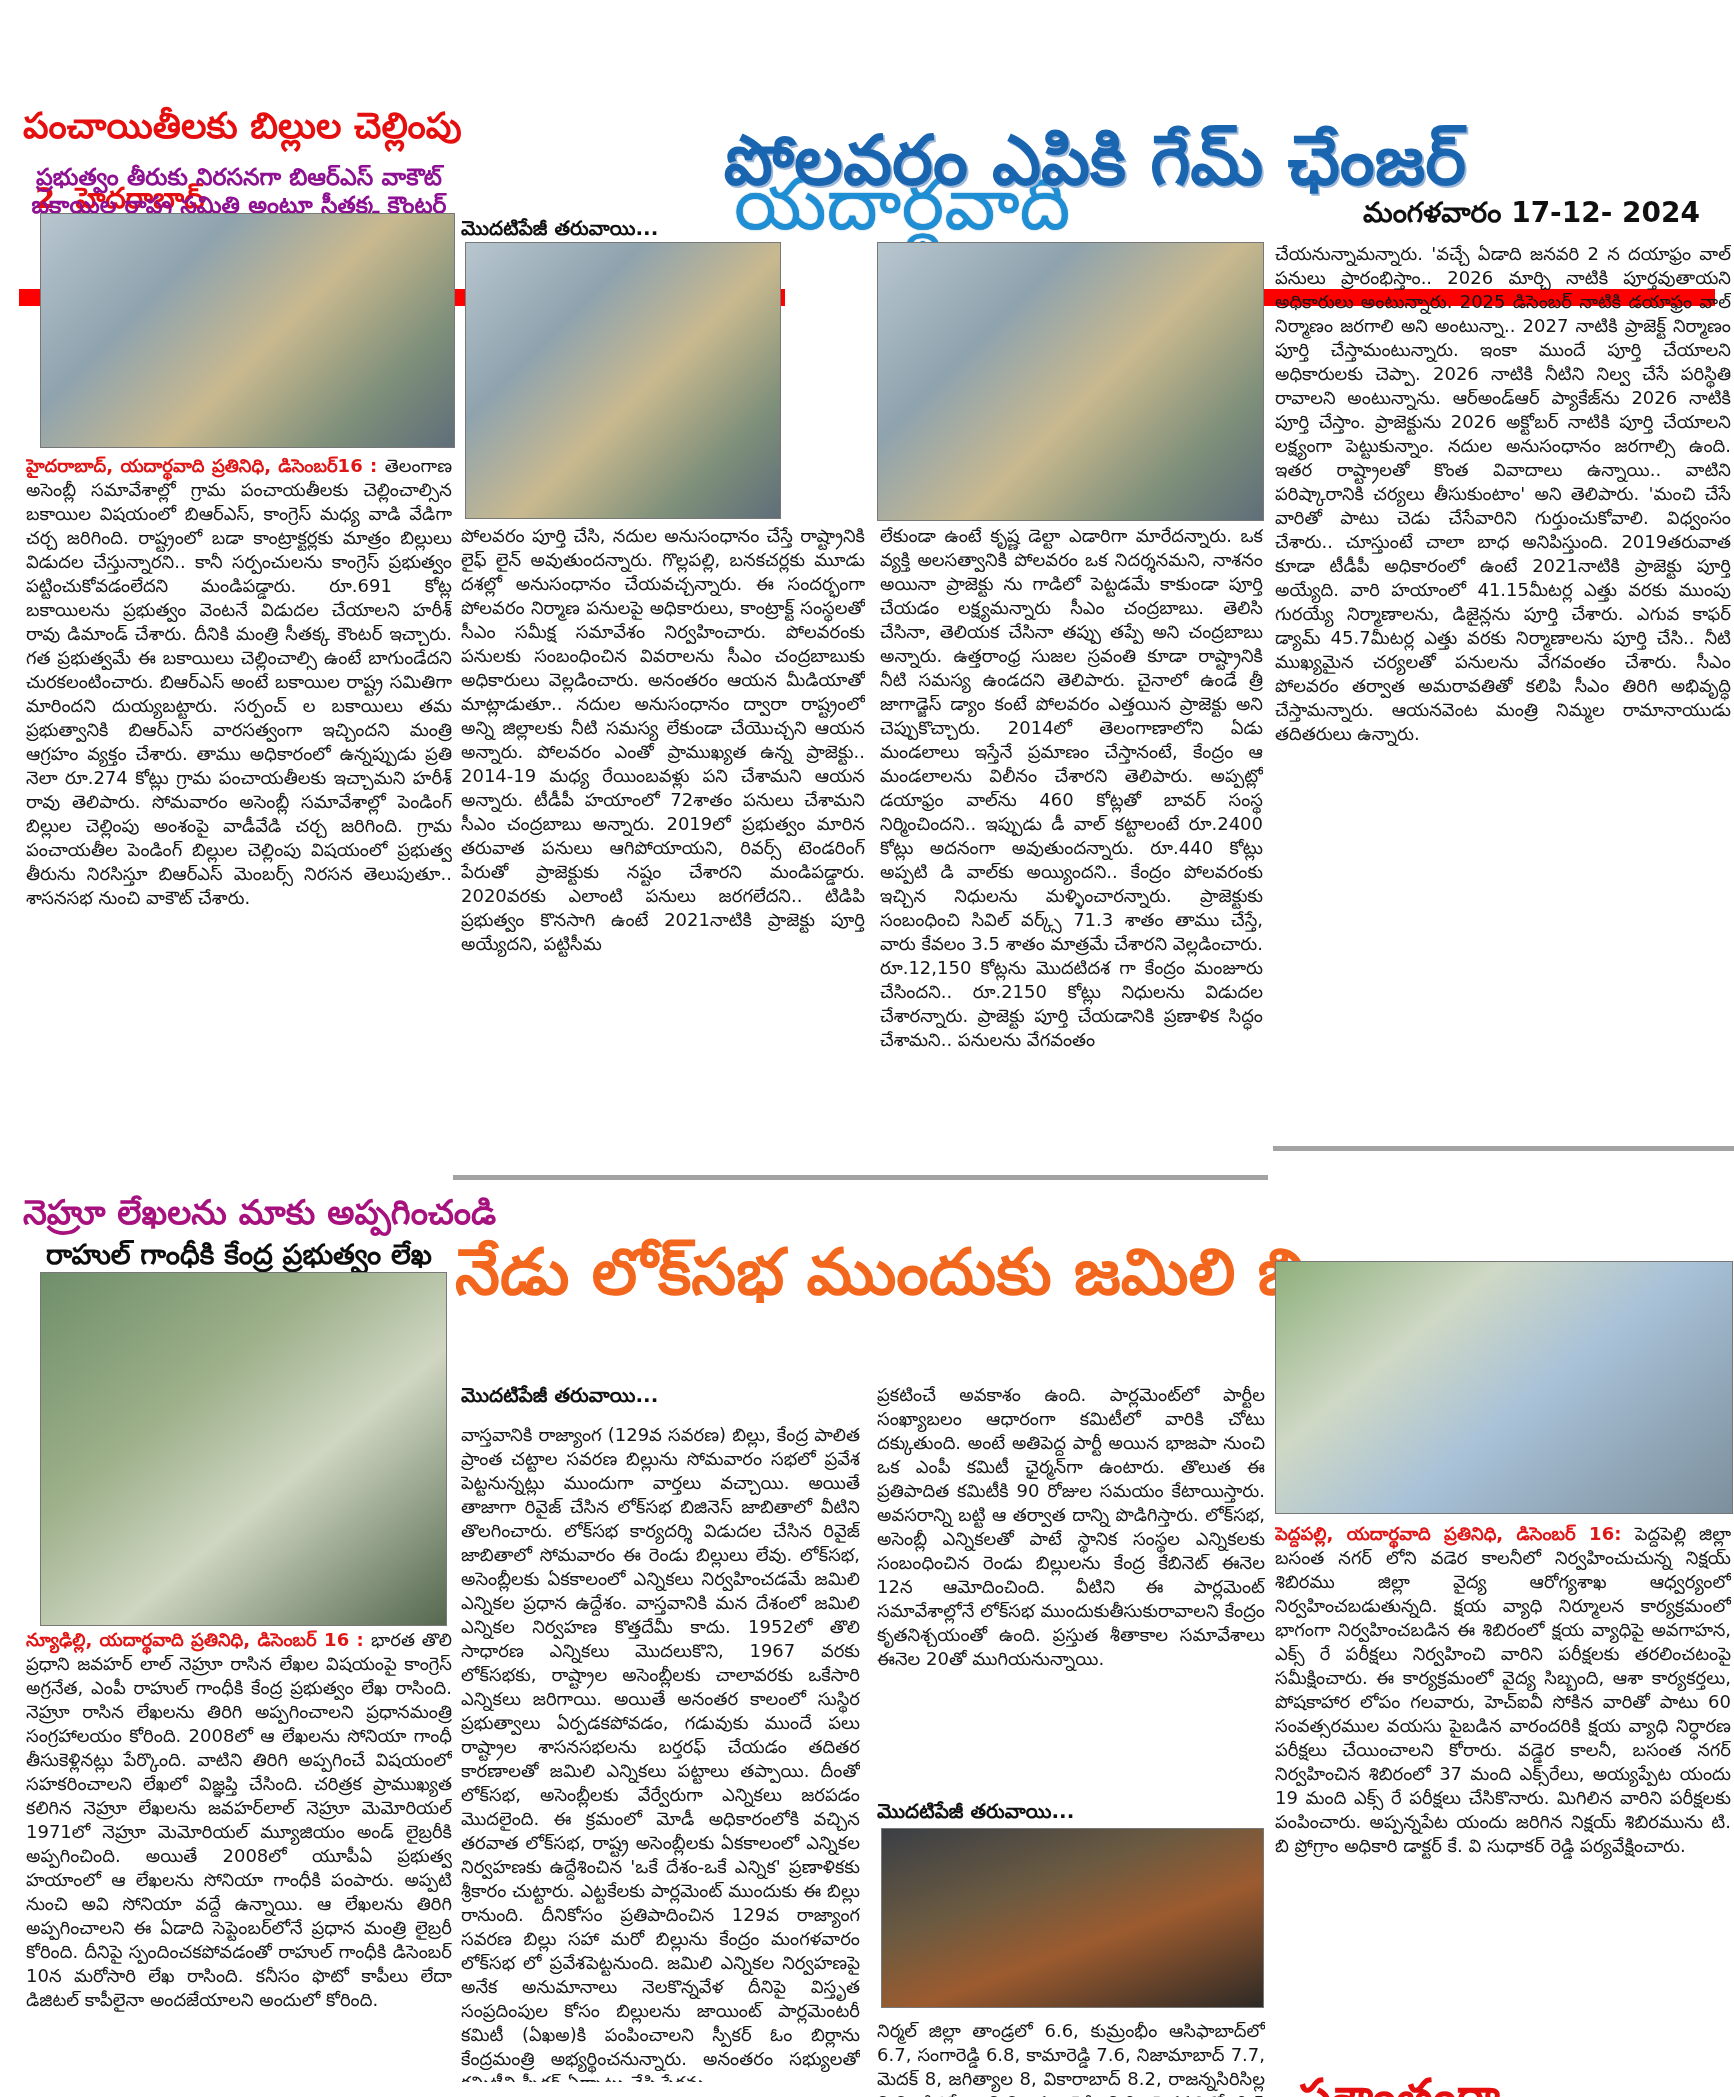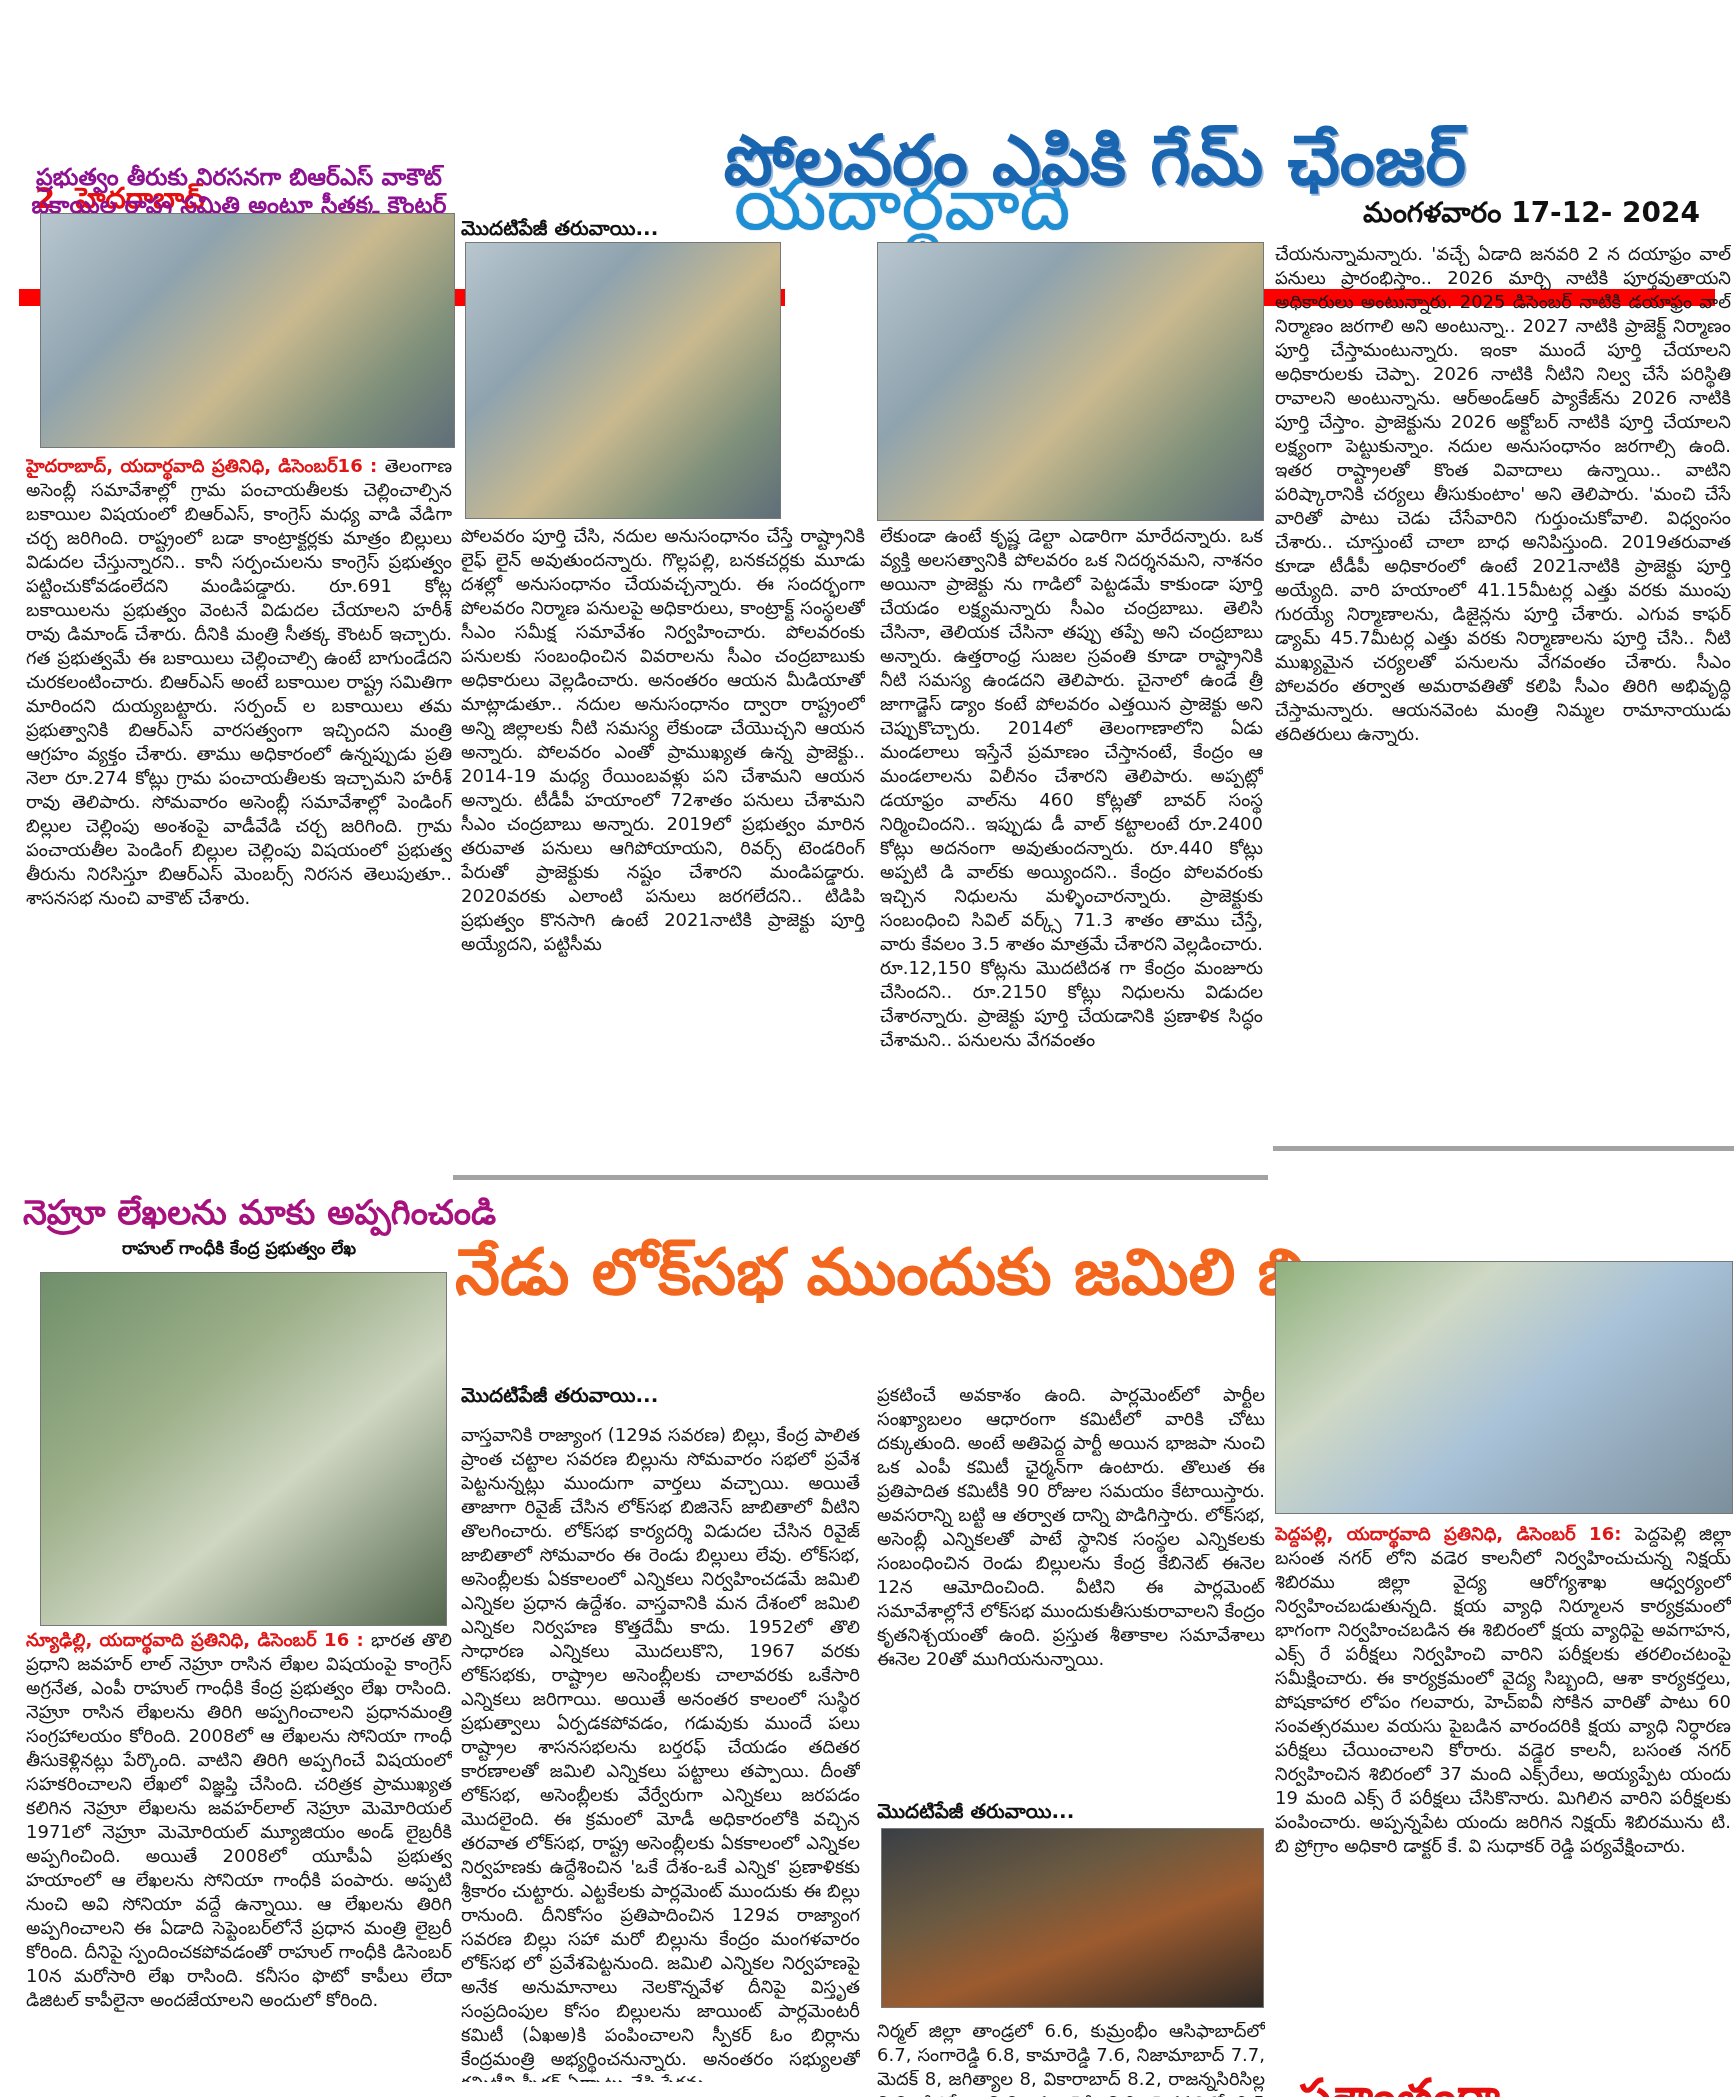--- a/index.html
+++ b/index.html
@@ -39,29 +39,30 @@
   </div>
 
   <div class="abs center" style="left:734px; top:162px; width:277px; font-size:72px; font-weight:normal; color:#1e8fd5; text-shadow:0 0 1.3px #0a5c96;">యదార్థవాది</div>
   <div class="abs center" style="left:864px; top:265px; width:143px; font-size:14px; color:#111; font-style:italic;">తెలుగు దినపత్రిక</div>
 
   <div class="abs nowrap" style="right:34px; top:196px; font-size:28px; font-weight:bold; color:#101010;">మంగళవారం 17-12- 2024</div>
 
   <div class="abs redbar" style="left:19px; top:289px; width:766px; height:17px;"></div>
   <div class="abs redbar" style="left:993px; top:289px; width:722px; height:17px;"></div>
 
+  <div class="abs hl hl-red center nowrap" style="left:23px; top:105px; width:432px; font-size:36px;">పంచాయితీలకు బిల్లుల చెల్లింపు</div>
   <div class="abs hl hl-purple center nowrap" style="left:23px; top:163px; width:432px; font-size:23.5px;">ప్రభుత్వం తీరుకు నిరసనగా బిఆర్ఎస్ వాకౌట్</div>
   <div class="abs hl hl-purple center nowrap" style="left:23px; top:191px; width:432px; font-size:23.5px;">బకాయిల రాష్ట్ర సమితి అంటూ సీతక్క కౌంటర్</div>
 
   <div class="abs photo" style="left:40px; top:213px; width:413px; height:233px;"></div>
 
   <p class="abs body-text" style="left:26px; top:454px; width:426px; height:713px; overflow:hidden;"><span class="dl">హైదరాబాద్, యదార్థవాది ప్రతినిధి, డిసెంబర్16 : </span><span>తెలంగాణ అసెంబ్లీ సమావేశాల్లో గ్రామ పంచాయతీలకు చెల్లించాల్సిన బకాయిల విషయంలో బిఆర్ఎస్, కాంగ్రెస్ మధ్య వాడి వేడిగా చర్చ జరిగింది. రాష్ట్రంలో బడా కాంట్రాక్టర్లకు మాత్రం బిల్లులు విడుదల చేస్తున్నారని.. కానీ సర్పంచులను కాంగ్రెస్ ప్రభుత్వం పట్టించుకోవడంలేదని మండిపడ్డారు. రూ.691 కోట్ల బకాయిలను ప్రభుత్వం వెంటనే విడుదల చేయాలని హరీశ్ రావు డిమాండ్ చేశారు. దీనికి మంత్రి సీతక్క కౌంటర్ ఇచ్చారు. గత ప్రభుత్వమే ఈ బకాయిలు చెల్లించాల్సి ఉంటే బాగుండేదని చురకలంటించారు. బిఆర్ఎస్ అంటే బకాయిల రాష్ట్ర సమితిగా మారిందని దుయ్యబట్టారు. సర్పంచ్ ల బకాయిలు తమ ప్రభుత్వానికి బిఆర్ఎస్ వారసత్వంగా ఇచ్చిందని మంత్రి ఆగ్రహం వ్యక్తం చేశారు. తాము అధికారంలో ఉన్నప్పుడు ప్రతి నెలా రూ.274 కోట్లు గ్రామ పంచాయతీలకు ఇచ్చామని హరీశ్ రావు తెలిపారు. సోమవారం అసెంబ్లీ సమావేశాల్లో పెండింగ్ బిల్లుల చెల్లింపు అంశంపై వాడీవేడి చర్చ జరిగింది. గ్రామ పంచాయతీల పెండింగ్ బిల్లుల చెల్లింపు విషయంలో ప్రభుత్వ తీరును నిరసిస్తూ బిఆర్ఎస్ మెంబర్స్ నిరసన తెలుపుతూ.. శాసనసభ నుంచి వాకౌట్ చేశారు.</span></p>
 
   <div class="abs hl hl-magenta center nowrap" style="left:23px; top:1192px; width:432px; font-size:34px;">నెహ్రూ లేఖలను మాకు అప్పగించండి</div>
-  <div class="abs hl hl-black center nowrap" style="left:23px; top:1238px; width:432px; font-size:17px;">రాహుల్ గాంధీకి కేంద్ర ప్రభుత్వం లేఖ</div>
+  <div class="abs hl hl-black center nowrap" style="left:23px; top:1238px; width:432px; font-size:28px;">రాహుల్ గాంధీకి కేంద్ర ప్రభుత్వం లేఖ</div>
 
   <div class="abs photo ph-green" style="left:40px; top:1272px; width:405px; height:352px;"></div>
 
   <p class="abs body-text" style="left:26px; top:1628px; width:426px; height:413px; overflow:hidden;"><span class="dl">న్యూఢిల్లి, యదార్థవాది ప్రతినిధి,  డిసెంబర్ 16 : </span><span>భారత తొలి ప్రధాని జవహర్ లాల్ నెహ్రూ రాసిన లేఖల విషయంపై కాంగ్రెస్ అగ్రనేత, ఎంపీ రాహుల్ గాంధీకి కేంద్ర ప్రభుత్వం లేఖ రాసింది. నెహ్రూ రాసిన లేఖలను తిరిగి అప్పగించాలని ప్రధానమంత్రి సంగ్రహాలయం కోరింది. 2008లో ఆ లేఖలను సోనియా గాంధీ తీసుకెళ్లినట్లు పేర్కొంది. వాటిని తిరిగి అప్పగించే విషయంలో సహకరించాలని లేఖలో విజ్ఞప్తి చేసింది. చరిత్రక ప్రాముఖ్యత కలిగిన నెహ్రూ లేఖలను జవహర్‌లాల్ నెహ్రూ మెమోరియల్ 1971లో నెహ్రూ మెమోరియల్ మ్యూజియం అండ్ లైబ్రరీకి అప్పగించింది. అయితే 2008లో యూపీఏ ప్రభుత్వ హయాంలో ఆ లేఖలను సోనియా గాంధీకి పంపారు. అప్పటి నుంచి అవి సోనియా వద్దే ఉన్నాయి. ఆ లేఖలను తిరిగి అప్పగించాలని ఈ ఏడాది సెప్టెంబర్‌లోనే ప్రధాన మంత్రి లైబ్రరీ కోరింది. దీనిపై స్పందించకపోవడంతో రాహుల్ గాంధీకి డిసెంబర్ 10న మరోసారి లేఖ రాసింది. కనీసం ఫొటో కాపీలు లేదా డిజిటల్ కాపీలైనా అందజేయాలని అందులో కోరింది.</span></p>
 
   <div class="abs hl hl-blue center nowrap" style="left:470px; top:120px; width:1250px; font-size:69px; text-shadow:1.7px 1.7px 0 #9db7d8;">పోలవరం ఎపికి గేమ్ ఛేంజర్</div>
 
   <div class="abs continued" style="left:461px; top:216px; width:403px;">మొదటిపేజీ తరువాయి...</div>
 
   <div class="abs photo" style="left:465px; top:242px; width:314px; height:275px;"></div>

